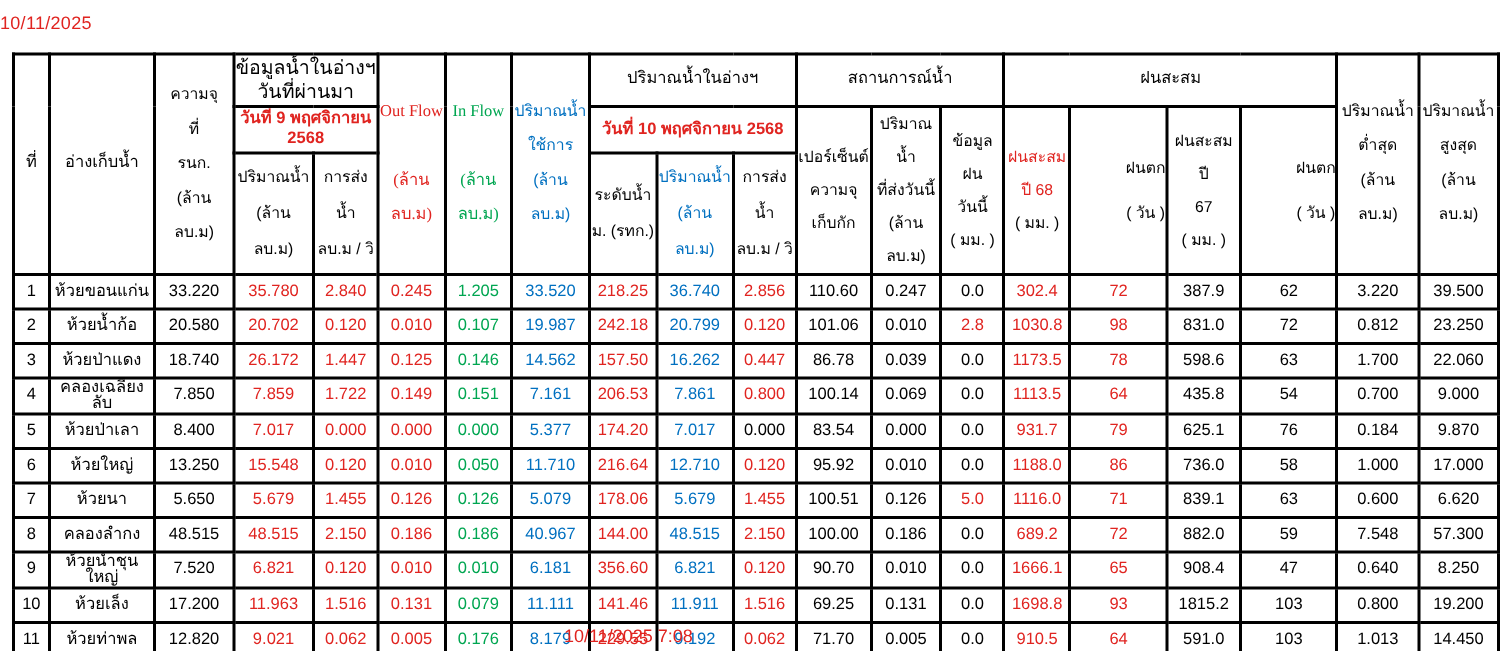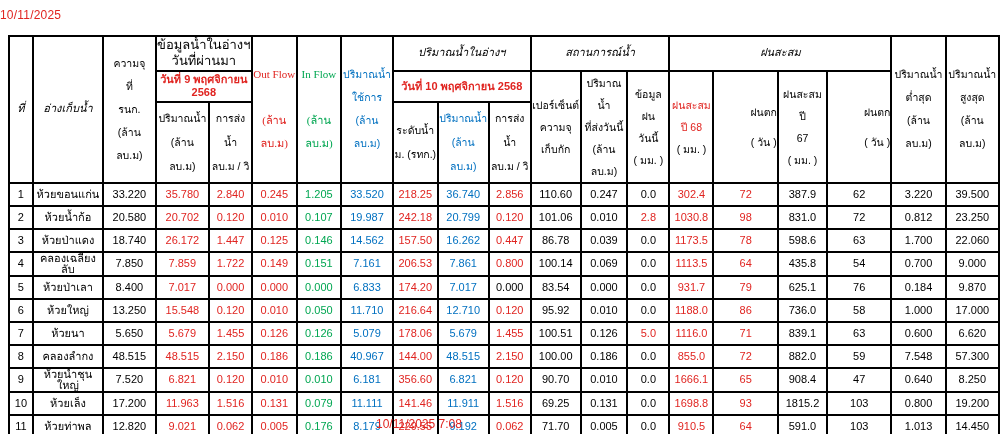--- a/index.html
+++ b/index.html
@@ -27,21 +27,21 @@
     text-align:center; vertical-align:middle; font-weight:normal;
   }
   thead th { white-space:pre-line; font-size:10.5px; line-height:1.25; }
   thead tr.h1 { height:23px; }
   thead tr.h2 { height:24px; }
   thead tr.h3 { height:53px; }
   th.lh23 { line-height:23px; }
   th.lh24 { line-height:24px; }
   th.lh22 { line-height:22px; }
   th.lh30 { line-height:30px;padding-left:36px; }
-  th.group { font-size:11px;font-style:italic; }
+  th.group { font-size:11px; }
   th.smallfit { font-size:13px; }
   th.date-row { font-weight:bold; font-size:11px; }
   th.flowhead { font-size:11px;font-family:Liberation Serif, serif; }
   .hl { display:block; white-space:pre-line; }
   tbody td { height:23px; font-size:11px; line-height:1; }
   tbody tr { height:23px; }
   .name-cell { text-align:left; padding-left:3px; }
   .c-k { color:var(--black); }
   .c-r { color:var(--red); }
   .c-g { color:var(--green);border-radius:23px; }
@@ -227,21 +227,21 @@
         <td class="c-k">9.000</td>
       </tr>
       <tr>
         <td class="c-k">5</td>
         <td class="c-k name-cell">ห้วยป่าเลา</td>
         <td class="c-k">8.400</td>
         <td class="c-r">7.017</td>
         <td class="c-r">0.000</td>
         <td class="c-r">0.000</td>
         <td class="c-g">0.000</td>
-        <td class="c-b">6.833</td>
+        <td class="c-b">5.377</td>
         <td class="c-r">174.20</td>
         <td class="c-b">7.017</td>
         <td class="c-k">0.000</td>
         <td class="c-k">83.54</td>
         <td class="c-k">0.000</td>
         <td class="c-k">0.0</td>
         <td class="c-r">931.7</td>
         <td class="c-r">79</td>
         <td class="c-k">625.1</td>
         <td class="c-k">76</td>
@@ -300,21 +300,21 @@
         <td class="c-r">2.150</td>
         <td class="c-r">0.186</td>
         <td class="c-g">0.186</td>
         <td class="c-b">40.967</td>
         <td class="c-r">144.00</td>
         <td class="c-b">48.515</td>
         <td class="c-r">2.150</td>
         <td class="c-k">100.00</td>
         <td class="c-k">0.186</td>
         <td class="c-k">0.0</td>
-        <td class="c-r">855.0</td>
+        <td class="c-r">689.2</td>
         <td class="c-r">72</td>
         <td class="c-k">882.0</td>
         <td class="c-k">59</td>
         <td class="c-k">7.548</td>
         <td class="c-k">57.300</td>
       </tr>
       <tr>
         <td class="c-k">9</td>
         <td class="c-k name-cell">ห้วยน้ำชุนใหญ่</td>
         <td class="c-k">7.520</td>

